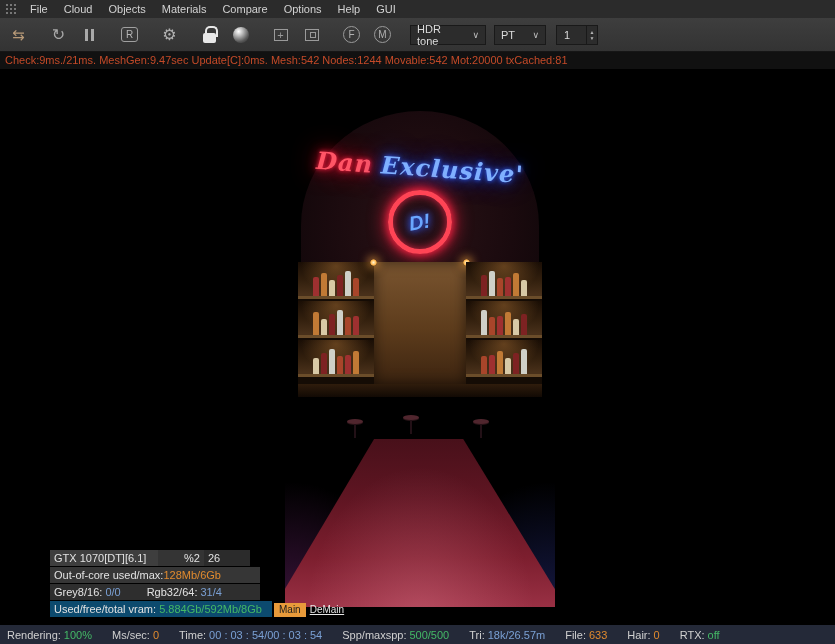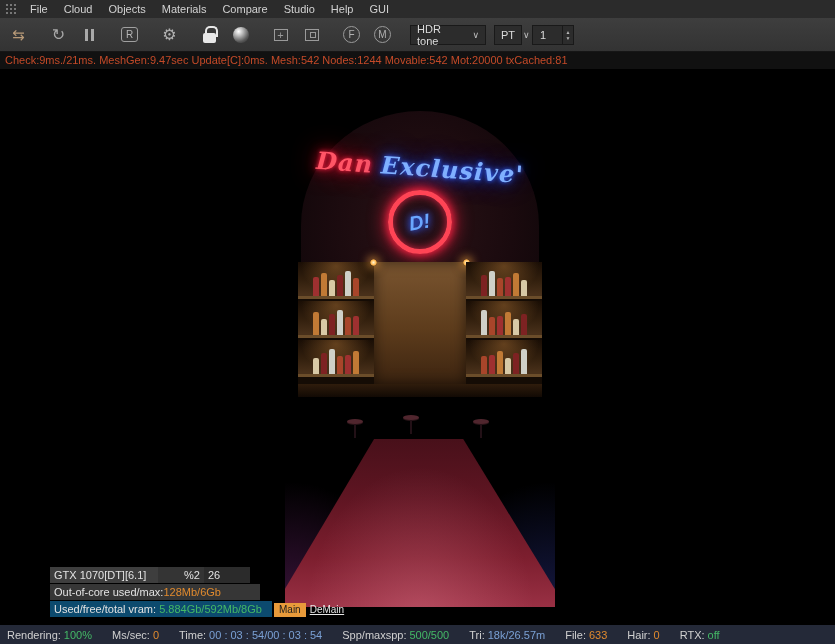--- a/index.html
+++ b/index.html
@@ -30,21 +30,21 @@
   .lock::before { content:""; position:absolute; top:-7px; left:2px; width:9px; height:9px; border:2px solid #e8e8e8; border-bottom:none; border-radius:5px 5px 0 0; }
   .ball { width:16px; height:16px; border-radius:50%; background:radial-gradient(circle at 35% 28%, #fff, #c2c2c2 25%, #5a5a5a 65%, #1f1f1f 100%); }
   .sqplus { width:14px; height:12px; border:1px solid #9a9a9a; color:#9a9a9a; font-size:11px; line-height:10px; text-align:center; }
   .sqplus::after { content:"+"; }
   .sqdot { width:14px; height:12px; border:1px solid #9a9a9a; position:relative; }
   .sqdot::after { content:""; position:absolute; right:2px; bottom:2px; width:4px; height:4px; border:1px solid #9a9a9a; }
   .circle-ic { width:17px; height:17px; border:1px solid #9a9a9a; border-radius:50%; font-size:10px; color:#b0b0b0; display:flex; align-items:center; justify-content:center; }
   .dd { height:20px; background:#2c2c2c; border:1px solid #191919; color:#dcdcdc; font-size:11px; display:flex; align-items:center; padding:0 6px; }
   .dd .caret { margin-left:8px; font-size:9px; color:#c0c0c0; }
   .dd-hdr { margin-left:12px; width:76px; justify-content:space-between; }
-  .dd-kernel { margin-left:8px; width:28px; justify-content:space-between; }
+  .dd-kernel { margin-left:8px; width:52px; justify-content:space-between; }
   .spin { margin-left:10px; width:42px; height:20px; background:#2c2c2c; border:1px solid #191919; display:flex; align-items:stretch; }
   .spin .val { flex:1; color:#dcdcdc; font-size:11px; display:flex; align-items:center; padding-left:7px; }
   .spin .arr { width:11px; border-left:1px solid #191919; display:flex; flex-direction:column; align-items:center; justify-content:center; color:#b5b5b5; font-size:5px; line-height:6px; }
 
   
   .statusline { height:17px; background:#111; color:#c44a28; font-size:11px; line-height:17px; padding-left:5px; white-space:nowrap; flex:0 0 auto; }
 
   
   .viewport { flex:1 1 auto; position:relative; background:#000; overflow:hidden; }
   .render { position:absolute; left:285px; top:28px; width:270px; height:510px; background:#000; overflow:hidden; }
@@ -117,21 +117,21 @@
 <div class="window">
 
 
   <div class="menubar">
     <span class="grip"></span>
     <span class="menu-item">File</span>
     <span class="menu-item">Cloud</span>
     <span class="menu-item">Objects</span>
     <span class="menu-item">Materials</span>
     <span class="menu-item">Compare</span>
-    <span class="menu-item">Studio</span>
+    <span class="menu-item">Options</span>
     <span class="menu-item">Help</span>
     <span class="menu-item">GUI</span>
   </div>
 
   <div class="toolbar">
     <div class="tbtn">
         <span class="glyph sync">⇆</span>
       </div>
     <div class="tbtn gap">
         <span class="glyph">↻</span>
@@ -277,20 +277,24 @@
 
     <div class="hud">
       <div class="row">
         <span class="cell c-gpu">GTX 1070[DT][6.1]</span>
         <span class="cell c-load">%2</span>
         <span class="cell c-temp">26</span>
       </div>
       <div class="row row2">
         <span>Out-of-core used/max:</span>
           <span class="vo">128Mb/6Gb</span>
+      </div>
+      <div class="row row3">
+        <span>Grey8/16:</span>&nbsp;<span class="vb">0/0</span>
+        <span class="pair2">Rgb32/64:</span>&nbsp;<span class="vb">31/4</span>
       </div>
       <div class="row4line">
         <div class="row4">
           <span>Used/free/total vram:</span>&nbsp;<span class="vg">5.884Gb/592Mb/8Gb</span>
         </div>
         <div class="tabs">
           <span class="tab-main">Main</span>
           <span class="tab-demain">DeMain</span>
         </div>
       </div>

